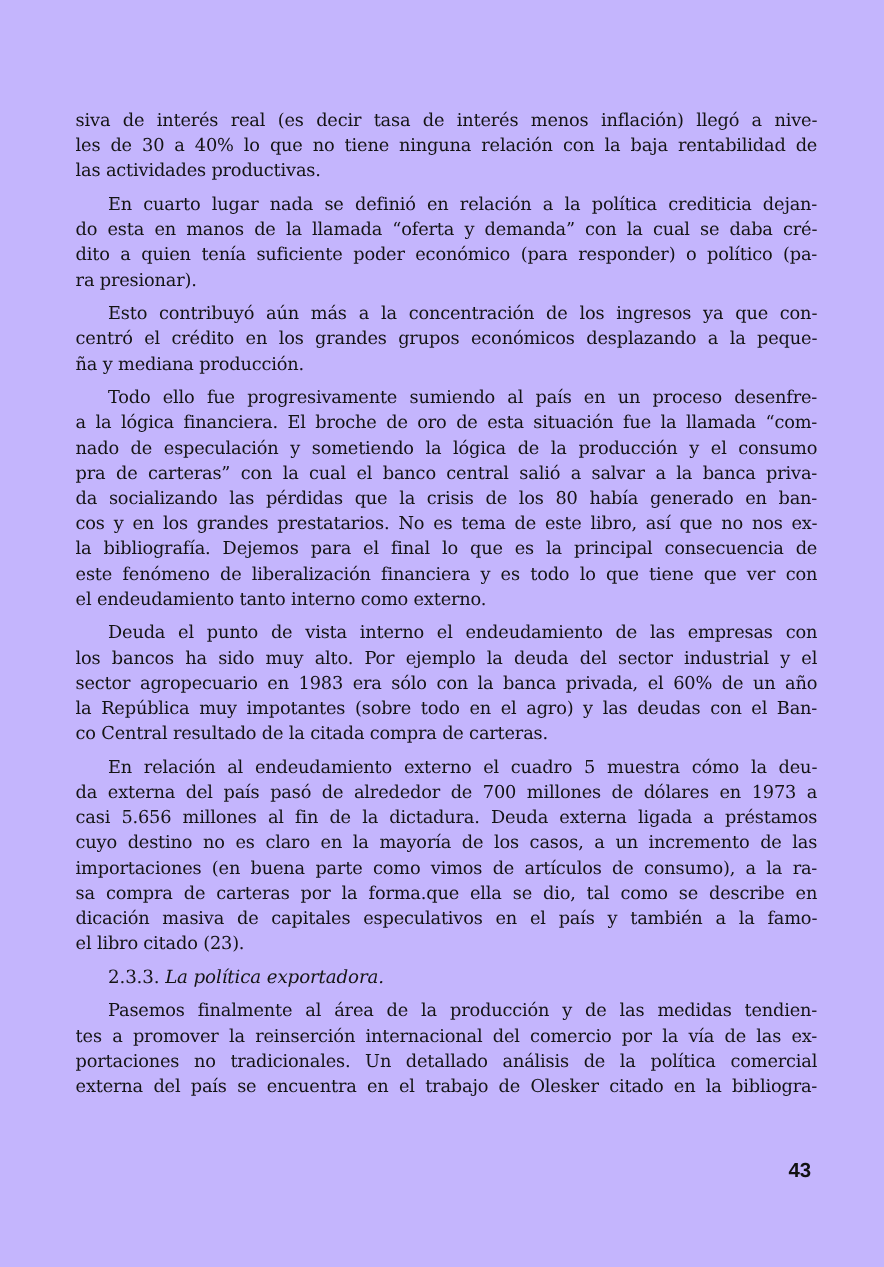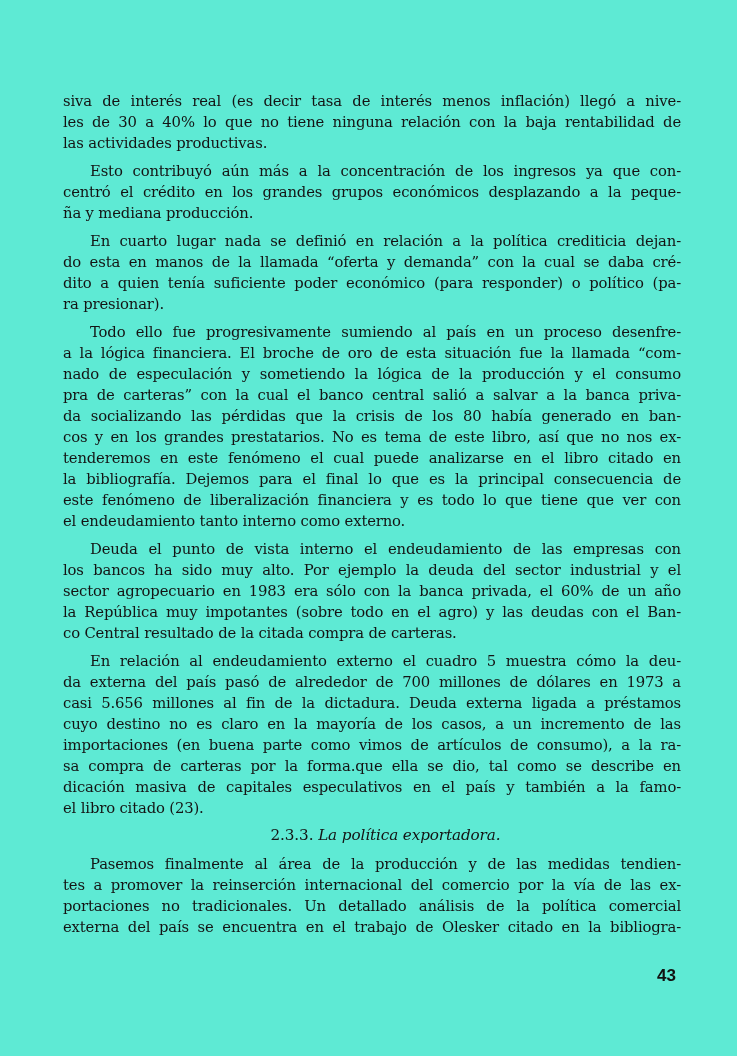--- a/index.html
+++ b/index.html
@@ -4,21 +4,21 @@
 <style>
   html, body {
     margin: 0;
     padding: 0;
     background: #ffffff;
   }
   .page {
     position: relative;
     width: 737px;
     height: 1056px;
-    background: #5eead4;
+    background: #c4b5fd;
     overflow: hidden;
     font-family: "DejaVu Serif", "Liberation Serif", serif;
     color: #141414;
   }
   .text-column {
     position: absolute;
     left: 63px;
     top: 90px;
     width: 618px;
   }
@@ -38,21 +38,20 @@
   }
   .para.indent .line:first-child {
     text-indent: 27px;
   }
   .heading {
     font-size: 15.2px;
     line-height: 21px;
     letter-spacing: -0.1px;
     margin: 0 0 7px 0;
     padding-left: 27px;
-    text-align: center;
   }
   .heading .htitle {
     font-style: italic;
   }
   .page-number {
     position: absolute;
     top: 966px;
     right: 61px;
     font-family: "Liberation Sans", "DejaVu Sans", sans-serif;
     font-weight: bold;
@@ -64,38 +63,37 @@
 <body>
 
 <div class="page">
   <div class="text-column">
       <div class="para">
         <div class="line">siva de interés real (es decir tasa de interés menos inflación) llegó a nive-</div>
         <div class="line">les de 30 a 40% lo que no tiene ninguna relación con la baja rentabilidad de</div>
         <div class="line lastline">las actividades productivas.</div>
       </div>
       <div class="para indent">
-        <div class="line">Esto contribuyó aún más a la concentración de los ingresos ya que con-</div>
-        <div class="line">centró el crédito en los grandes grupos económicos desplazando a la peque-</div>
-        <div class="line lastline">ña y mediana producción.</div>
-      </div>
-      <div class="para indent">
         <div class="line">En cuarto lugar nada se definió en relación a la política crediticia dejan-</div>
         <div class="line">do esta en manos de la llamada “oferta y demanda” con la cual se daba cré-</div>
         <div class="line">dito a quien tenía suficiente poder económico (para responder) o político (pa-</div>
         <div class="line lastline">ra presionar).</div>
+      </div>
+      <div class="para indent">
+        <div class="line">Esto contribuyó aún más a la concentración de los ingresos ya que con-</div>
+        <div class="line">centró el crédito en los grandes grupos económicos desplazando a la peque-</div>
+        <div class="line lastline">ña y mediana producción.</div>
       </div>
       <div class="para indent">
         <div class="line">Todo ello fue progresivamente sumiendo al país en un proceso desenfre-</div>
         <div class="line">a la lógica financiera. El broche de oro de esta situación fue la llamada “com-</div>
         <div class="line">nado de especulación y sometiendo la lógica de la producción y el consumo</div>
         <div class="line">pra de carteras” con la cual el banco central salió a salvar a la banca priva-</div>
         <div class="line">da socializando las pérdidas que la crisis de los 80 había generado en ban-</div>
         <div class="line">cos y en los grandes prestatarios. No es tema de este libro, así que no nos ex-</div>
-        <div class="line">tenderemos en este fenómeno el cual puede analizarse en el libro citado en</div>
         <div class="line">la bibliografía. Dejemos para el final lo que es la principal consecuencia de</div>
         <div class="line">este fenómeno de liberalización financiera y es todo lo que tiene que ver con</div>
         <div class="line lastline">el endeudamiento tanto interno como externo.</div>
       </div>
       <div class="para indent">
         <div class="line">Deuda el punto de vista interno el endeudamiento de las empresas con</div>
         <div class="line">los bancos ha sido muy alto. Por ejemplo la deuda del sector industrial y el</div>
         <div class="line">sector agropecuario en 1983 era sólo con la banca privada, el 60% de un año</div>
         <div class="line">la República muy impotantes (sobre todo en el agro) y las deudas con el Ban-</div>
         <div class="line lastline">co Central resultado de la citada compra de carteras.</div>

